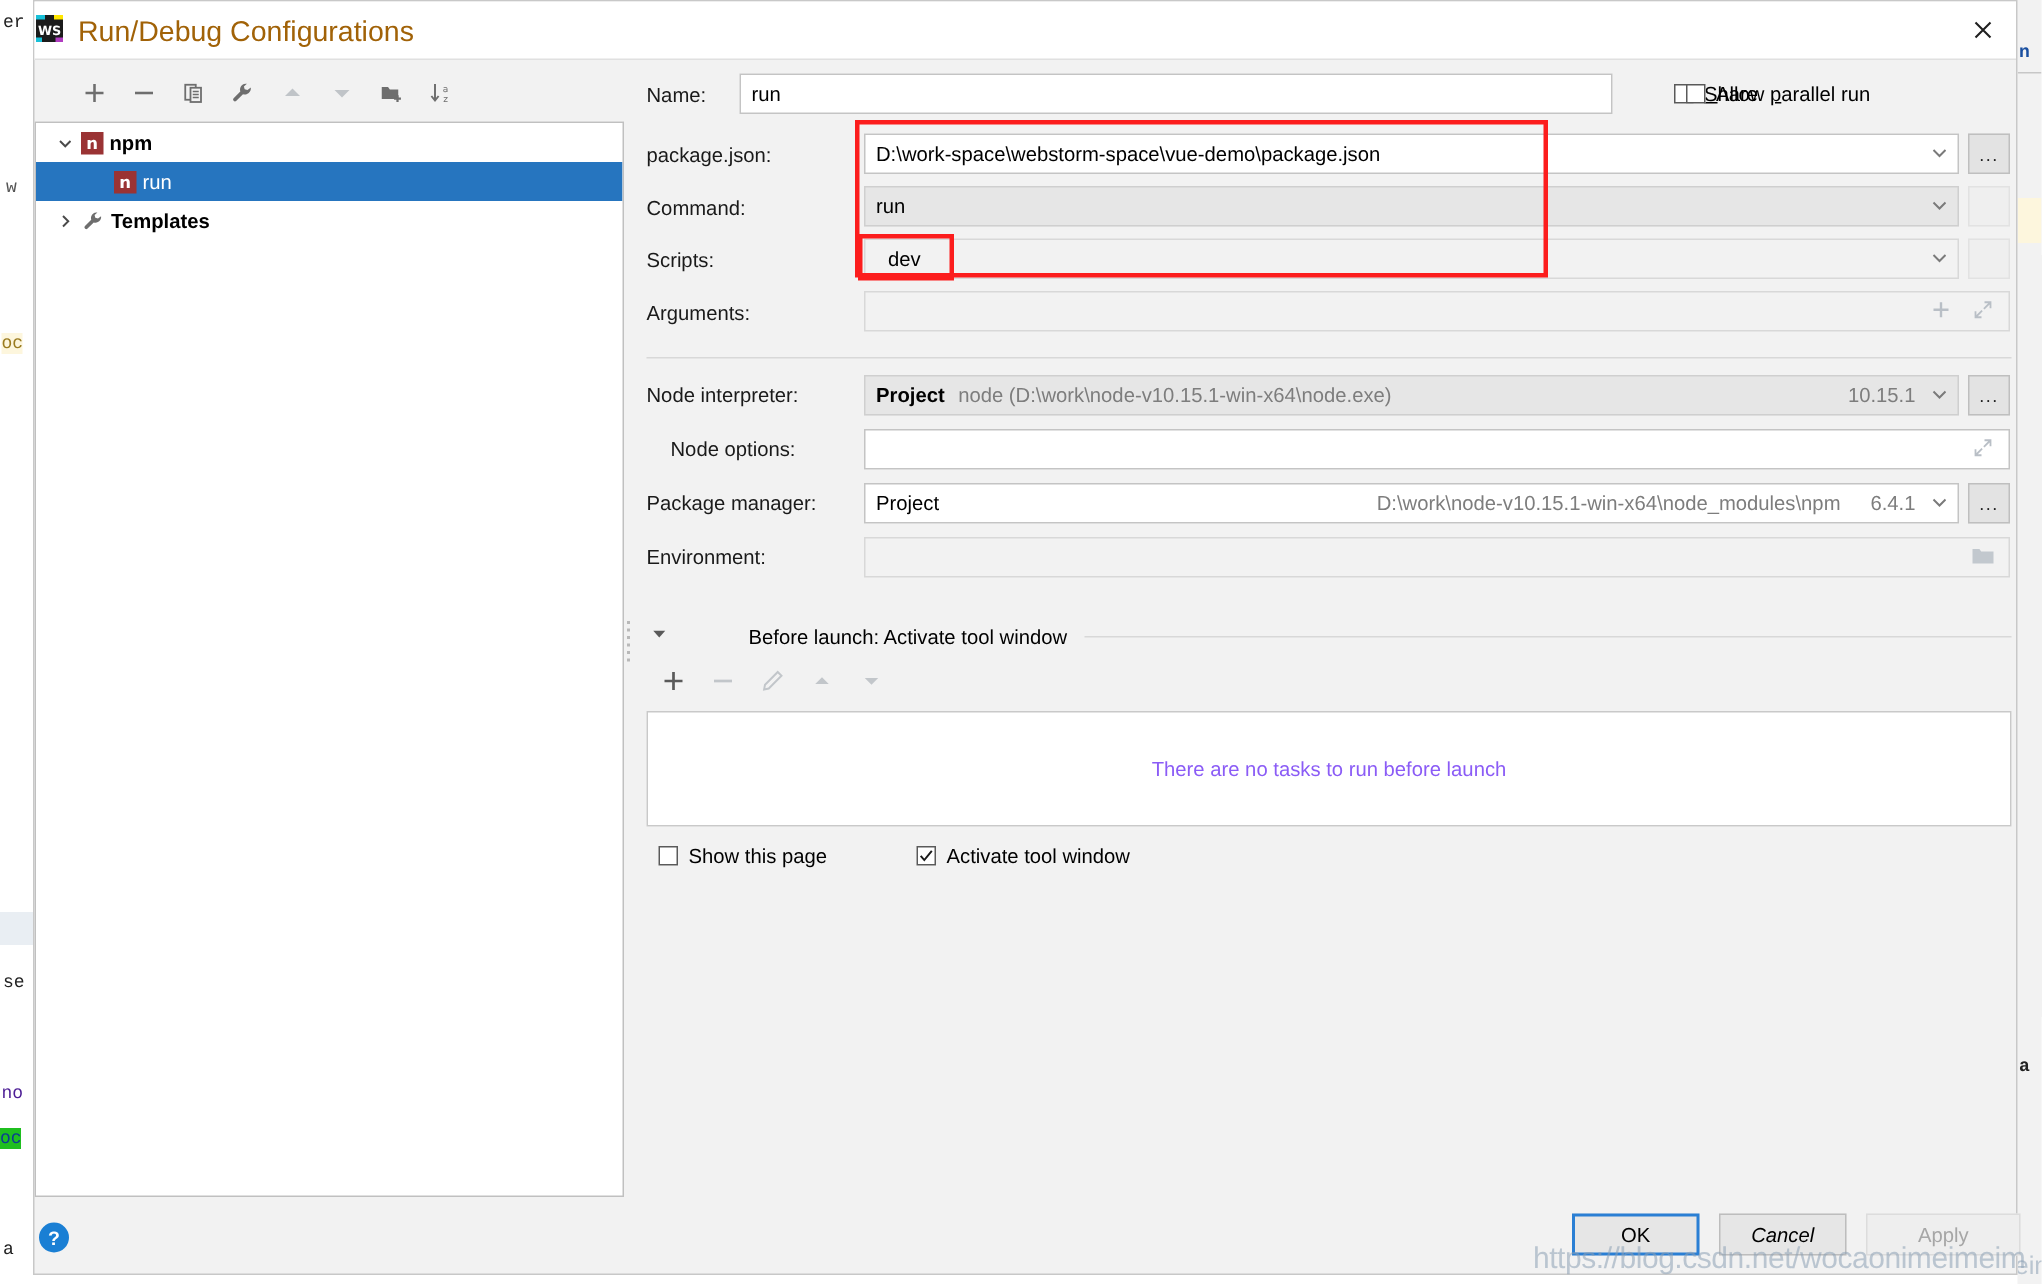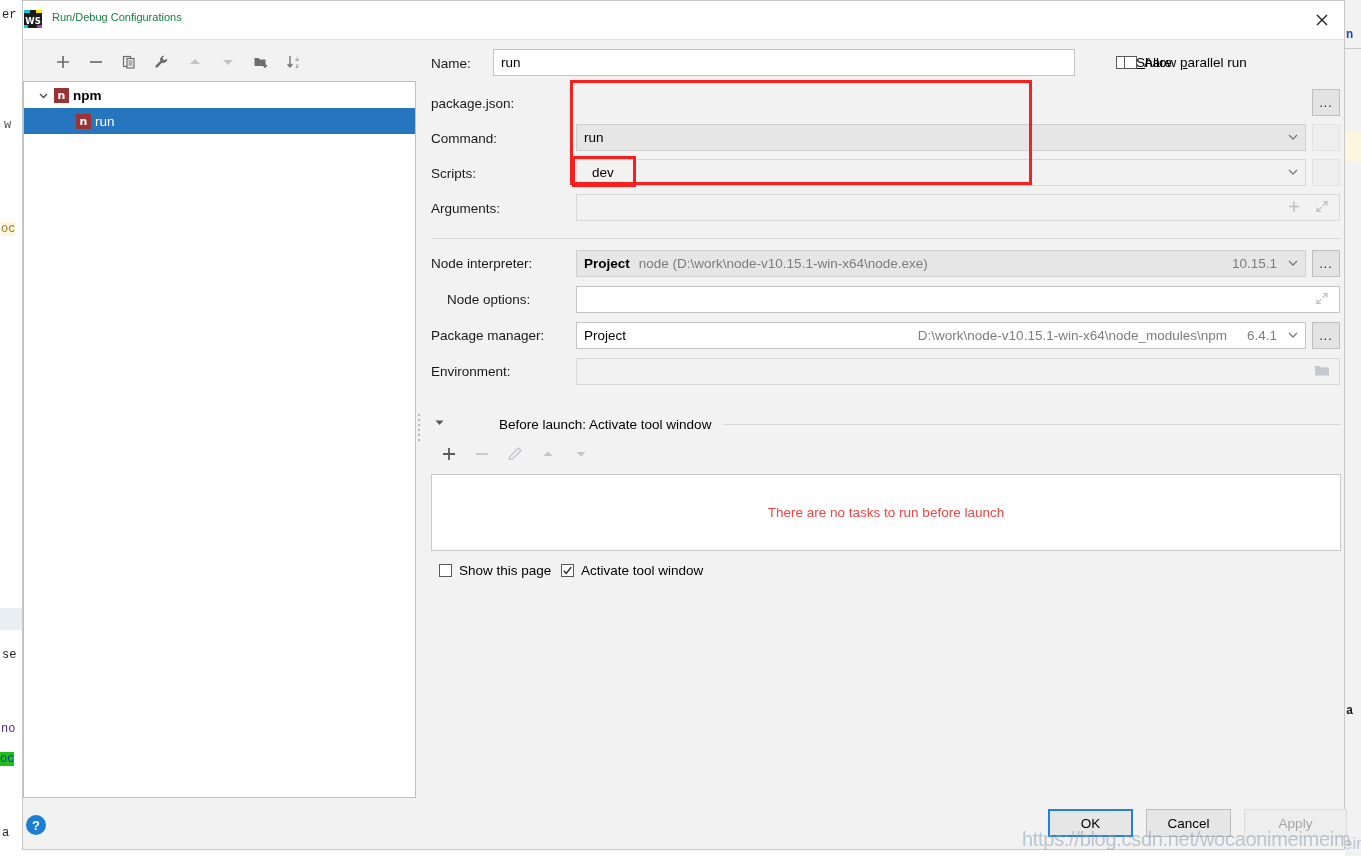--- a/index.html
+++ b/index.html
@@ -37,21 +37,21 @@
   
   #titlebar {
     position: relative; height: 38px; background: #ffffff;
     border-bottom: 1px solid #e0e0e0;
   }
   #ws-icon {
     position: absolute; left: 0px; top: 8px; width: 20px; height: 20px;
   }
   #dlg-title {
     position: absolute; left: 29px; top: 10px;
-    font-size: 11px; color: #15803d;
+    font-size: 19px; color: #a16207;
   }
   #close-btn {
     position: absolute; right: 0px; top: 0px; width: 45px; height: 37px;
     display: flex; align-items: center; justify-content: center;
     cursor: pointer;
   }
   #close-btn svg { display: block; }
   .tb-btn {
     position: absolute; top: 0; width: 28px; height: 28px;
     display: flex; align-items: center; justify-content: center;
@@ -136,21 +136,21 @@
              height: 1px; background: #d8d8d8; }
   #bl-toolbar { position: absolute; left: 432px; top: 441px; height: 26px; }
   .bl-btn { position: absolute; top: 0; width: 28px; height: 26px;
             display: flex; align-items: center; justify-content: center;
             cursor: pointer; }
   #bl-list {
     position: absolute; left: 430px; top: 473px; width: 908px; height: 75px;
     background: #ffffff; border: 1px solid #c9c9c9; box-sizing: border-box;
     display: flex; align-items: center; justify-content: center;
   }
-  #bl-empty { color: #ef4444; font-size: 13.5px; }
+  #bl-empty { color: #8b5cf6; font-size: 13.5px; }
 
   
   #help-btn {
     position: absolute; left: 25px; top: 814px; width: 20px; height: 20px;
     border-radius: 50%; background: #1a7fd4; color: #fff;
     display: flex; align-items: center; justify-content: center;
     font-size: 13px; font-weight: bold; cursor: pointer;
   }
   .dlg-btn {
     position: absolute; top: 808px; height: 28px; box-sizing: border-box;
@@ -295,20 +295,33 @@
 
     <div class="tree-row selected">
       <span class="tw" style="margin-left:8px;"></span>
       <span class="tw"></span>
       <span class="npm-ico">
           <i>n</i>
         </span>
       <span class="tree-label">run</span>
     </div>
 
+    <div class="tree-row">
+      <span class="tw" style="margin-left:8px;">
+        <svg width="11" height="11" viewBox="0 0 11 11">
+          <path d="M4 2 L7.5 5.5 L4 9" stroke="#4a4a4a" stroke-width="1.3" fill="none"></path>
+        </svg>
+      </span>
+      <span style="width:16px;height:16px;display:inline-flex;align-items:center;justify-content:center;margin-right:4px;flex:0 0 16px;">
+        <svg width="15" height="15" viewBox="0 0 16 16">
+          <path d="M10.6 1.8a4 4 0 0 0-4.4 5.2L1.6 11.6a1.3 1.3 0 0 0 1.8 1.8l4.6-4.6a4 4 0 0 0 5.2-4.4L11 6l-1.9-0.5L8.6 3.6z" fill="#6e6e6e"></path>
+        </svg>
+      </span>
+      <span class="tree-label">Templates</span>
+    </div>
   </div>
 
   <div id="splitter" style="left:395px;">
     <div></div>
       <div></div>
       <div></div>
       <div></div>
       <div></div>
       <div></div>
   </div>
@@ -320,20 +333,28 @@
     <span class="cbx"></span>
     <span class="cbx-lbl"><span class="mn">S</span><span>hare</span></span>
   </div>
 
   <div class="cbx-row" style="left:1101px;top:54px;">
     <span class="cbx"></span>
     <span class="cbx-lbl"><span>Allow </span><span class="mn">p</span><span>arallel run</span></span>
   </div>
 
   <div class="lbl" style="left:408px;top:95px;">package.json:</div>
+  <div class="field" style="left:553px;top:88px;width:730px;height:27px;">
+    <span>D:\work-space\webstorm-space\vue-demo\package.json</span>
+    <span class="combo-arrow">
+      <svg width="12" height="12" viewBox="0 0 12 12">
+          <path d="M2 4.5 L6 8.5 L10 4.5" stroke="#7a7a7a" stroke-width="1.3" fill="none"></path>
+        </svg>
+    </span>
+  </div>
   <div class="browse-btn" style="left:1289px;top:88px;width:28px;height:27px;">...</div>
 
   <div class="lbl" style="left:408px;top:130px;">Command:</div>
   <div class="field ro" style="left:553px;top:123px;width:730px;height:27px;">
     <span>run</span>
     <span class="combo-arrow">
       <svg width="12" height="12" viewBox="0 0 12 12">
           <path d="M2 4.5 L6 8.5 L10 4.5" stroke="#7a7a7a" stroke-width="1.3" fill="none"></path>
         </svg>
     </span>
@@ -463,31 +484,31 @@
   </div>
 
   <div id="bl-list" style="left:408px;top:473px;width:910px;height:77px;">
     <span id="bl-empty">There are no tasks to run before launch</span>
   </div>
 
   <div class="cbx-row" style="left:416px;top:562px;">
     <span class="cbx"></span>
     <span class="cbx-lbl">Show this page</span>
   </div>
-  <div class="cbx-row" style="left:538px;top:562px;">
+  <div class="cbx-row" style="left:588px;top:562px;">
     <span class="cbx">
       <svg width="11" height="11" viewBox="0 0 11 11">
         <path d="M1.8 5.6 L4.2 8.4 L9.2 2.2" stroke="#1a1a1a" stroke-width="1.3" fill="none"></path>
       </svg>
     </span>
     <span class="cbx-lbl">Activate tool window</span>
   </div>
 
   <div class="redbox" style="left:547px;top:79px;width:462px;height:105px;"></div>
   <div class="redbox" style="left:549px;top:155px;width:64px;height:31px;"></div>
 
   <div id="help-btn" style="left:3px;top:814px;">?</div>
   <div class="dlg-btn default" style="left:1025px;top:808px;width:85px;">OK</div>
-  <div class="dlg-btn" style="left:1123px;top:808px;width:85px;">Cancel</div>
+  <div class="dlg-btn" style="left:1123px;top:808px;width:85px;font-style:italic;">Cancel</div>
   <div class="dlg-btn disabled" style="left:1221px;top:808px;width:103px;">Apply</div>
 </div>
 
 <div id="watermark">https://blog.csdn.net/wocaonimeimeim</div>
 
 </body></html>

